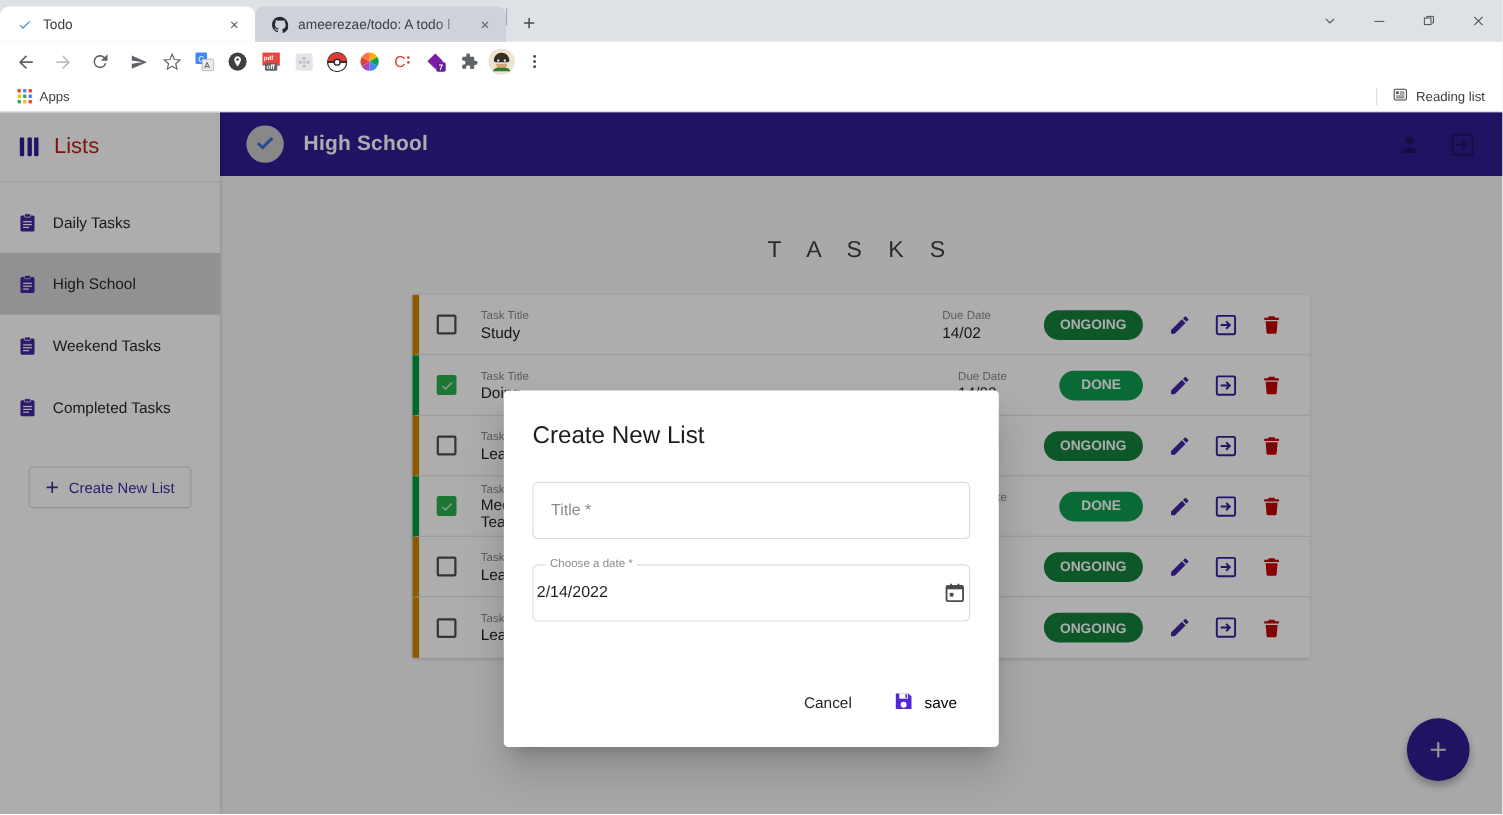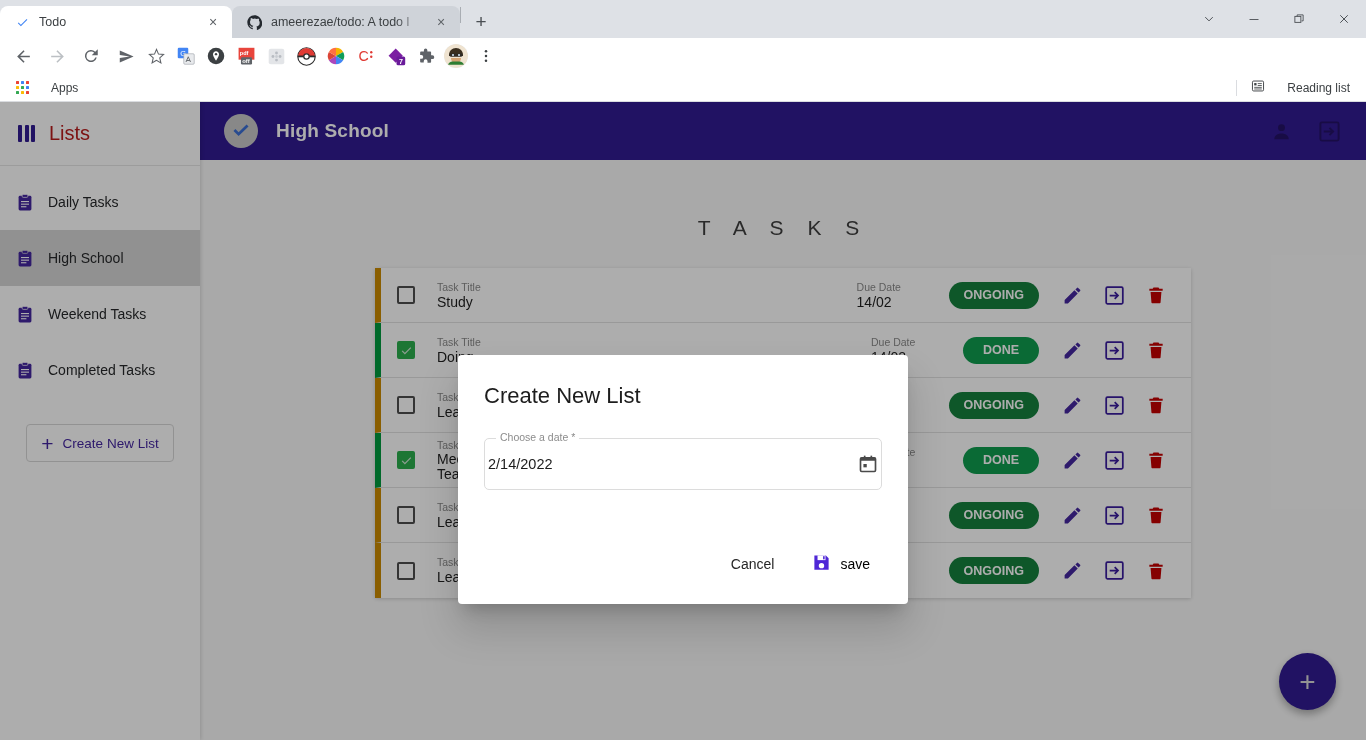--- a/index.html
+++ b/index.html
@@ -128,21 +128,21 @@
   .bookmarks-bar {
     height: 28px;
     background: #ffffff;
     border-bottom: 1px solid #dadce0;
     display: flex;
     align-items: center;
     padding: 0 10px;
     font-size: 12px;
     color: #3c4043;
   }
-  .bm-item { display: flex; align-items: center; gap: 22px; padding: 2px 6px; border-radius: 4px; }
+  .bm-item { display: flex; align-items: center; gap: 7px; padding: 2px 6px; border-radius: 4px; }
   .apps-grid {
     display: grid;
     grid-template-columns: repeat(3, 3px);
     grid-template-rows: repeat(3, 3px);
     gap: 2px;
     width: 13px;
   }
   .apps-grid i { display: block; width: 3px; height: 3px; border-radius: 0.5px; }
   .reading-list-wrap {
     margin-left: auto;
@@ -880,20 +880,23 @@
 
   <div class="scrim"></div>
 
   <div class="fab">
     <span>+</span>
   </div>
 
   <div class="dialog">
     <div class="dialog-title">Create New List</div>
 
+    <div class="mat-field-outline">
+      <span class="mat-placeholder">Title *</span>
+    </div>
 
     <div class="mat-field-legend">
       <span class="legend-label">Choose a date *</span>
       <div class="legend-box">
         <span class="date-value">2/14/2022</span>
         <span class="cal-icon">
           <svg width="20" height="20" viewBox="0 0 24 24">
               <rect x="3" y="4.5" width="18" height="16.5" rx="1.4" fill="none" stroke="#4a4a4a" stroke-width="2"></rect>
               <rect x="3" y="4.5" width="18" height="3.6" fill="#4a4a4a"></rect>
               <rect x="7" y="2" width="2" height="4" fill="#4a4a4a"></rect>

